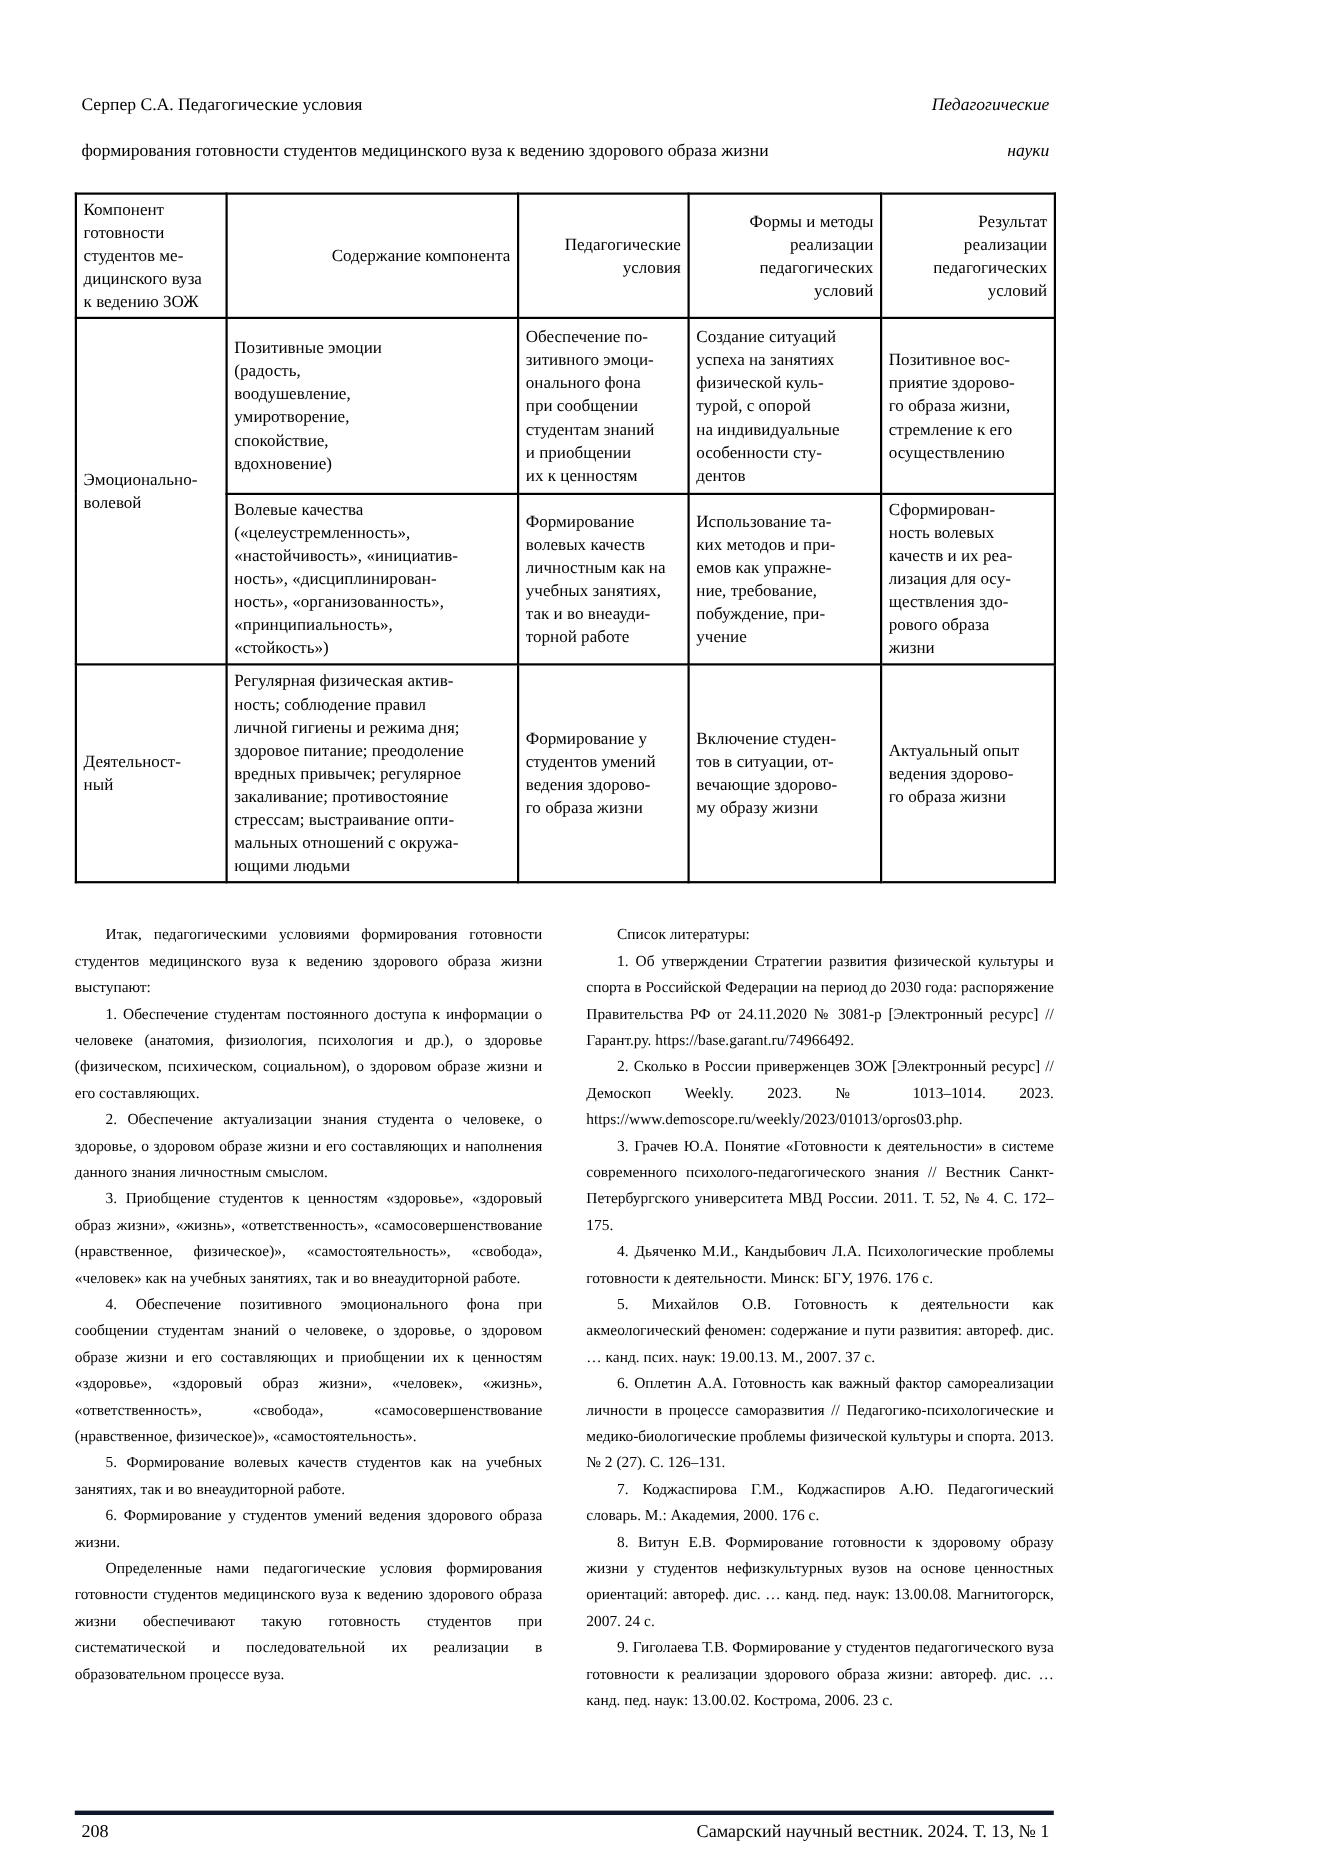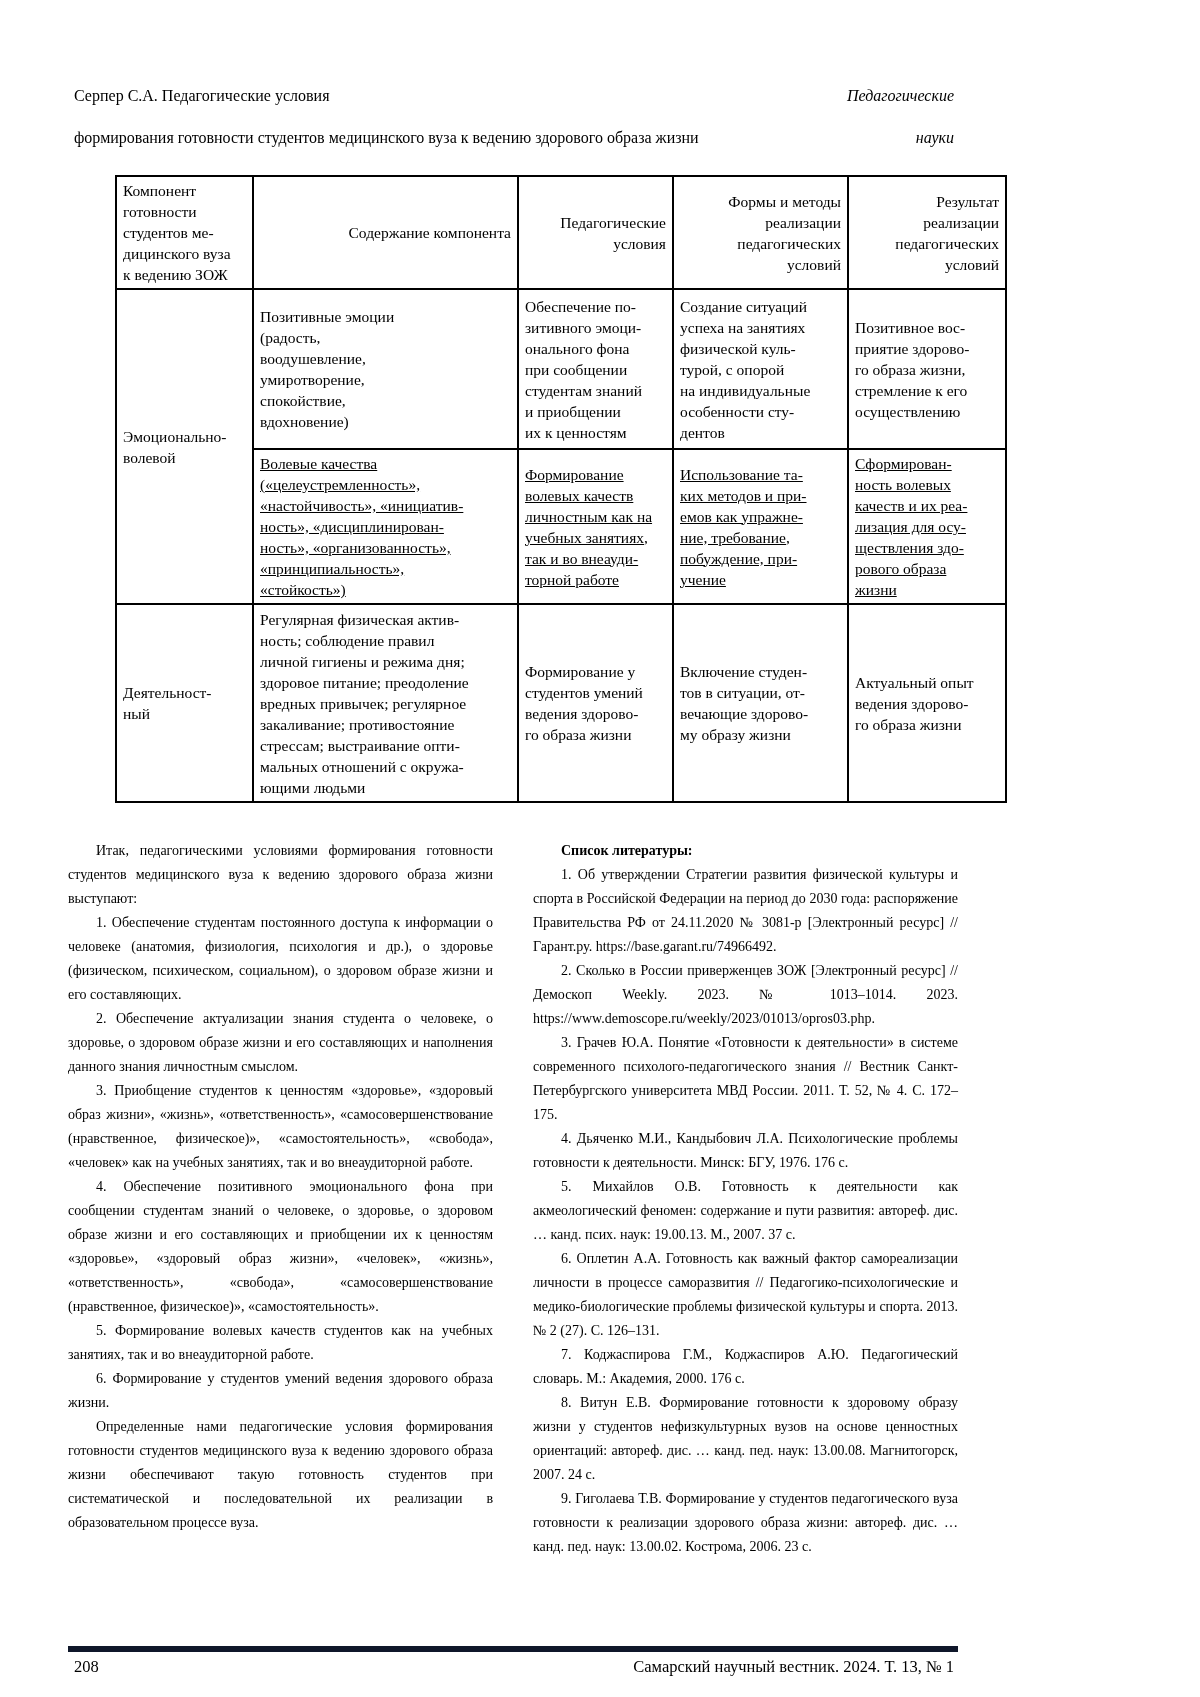--- a/index.html
+++ b/index.html
@@ -32,62 +32,61 @@
     text-align: right;
     white-space: pre-line;
   }
   .header-left { white-space: pre-line; }
 
   table.data-table {
     border-collapse: collapse;
     width: 890px;
     table-layout: fixed;
     margin-top: 6px;
-    margin-left: 47px;
   }
   .data-table th, .data-table td {
     border: 2px solid #000;
     font-weight: normal;
     font-size: 15.5px;
     line-height: 21px;
     padding: 3px 6px;
     vertical-align: middle;
     white-space: pre-line;
     overflow: hidden;
   }
   .data-table th { text-align: right; }
   .data-table th.th-left { text-align: left; }
   .data-table td { text-align: left; }
   tr.hdr { height: 108px; }
   tr.r1  { height: 160px; }
-  tr.r2  { height: 155px; text-decoration: underline; }
+  tr.r2  { height: 155px; }
   tr.r3  { height: 198px; }
 
   .body-columns {
     display: flex;
     gap: 40px;
     margin-top: 36px;
     font-size: 14px;
     line-height: 24px;
     text-align: justify;
   }
   .bcol { width: 430px; }
   .bcol p {
     margin: 0;
     text-indent: 28px;
     overflow-wrap: break-word;
   }
-  .refs-title { font-weight: bold; }
+  .refs-title { font-weight: normal; }
 
   .page-footer {
     position: absolute;
     left: 68px;
     top: 1646px;
     width: 890px;
-    border-top: 6px solid #0f172a;
+    border-top: 4px solid #0f172a;
     display: flex;
     justify-content: space-between;
     font-size: 16.5px;
     line-height: 22px;
     padding: 4px 4px 0 6px;
   }
 </style>
 </head>
 <body>
 

